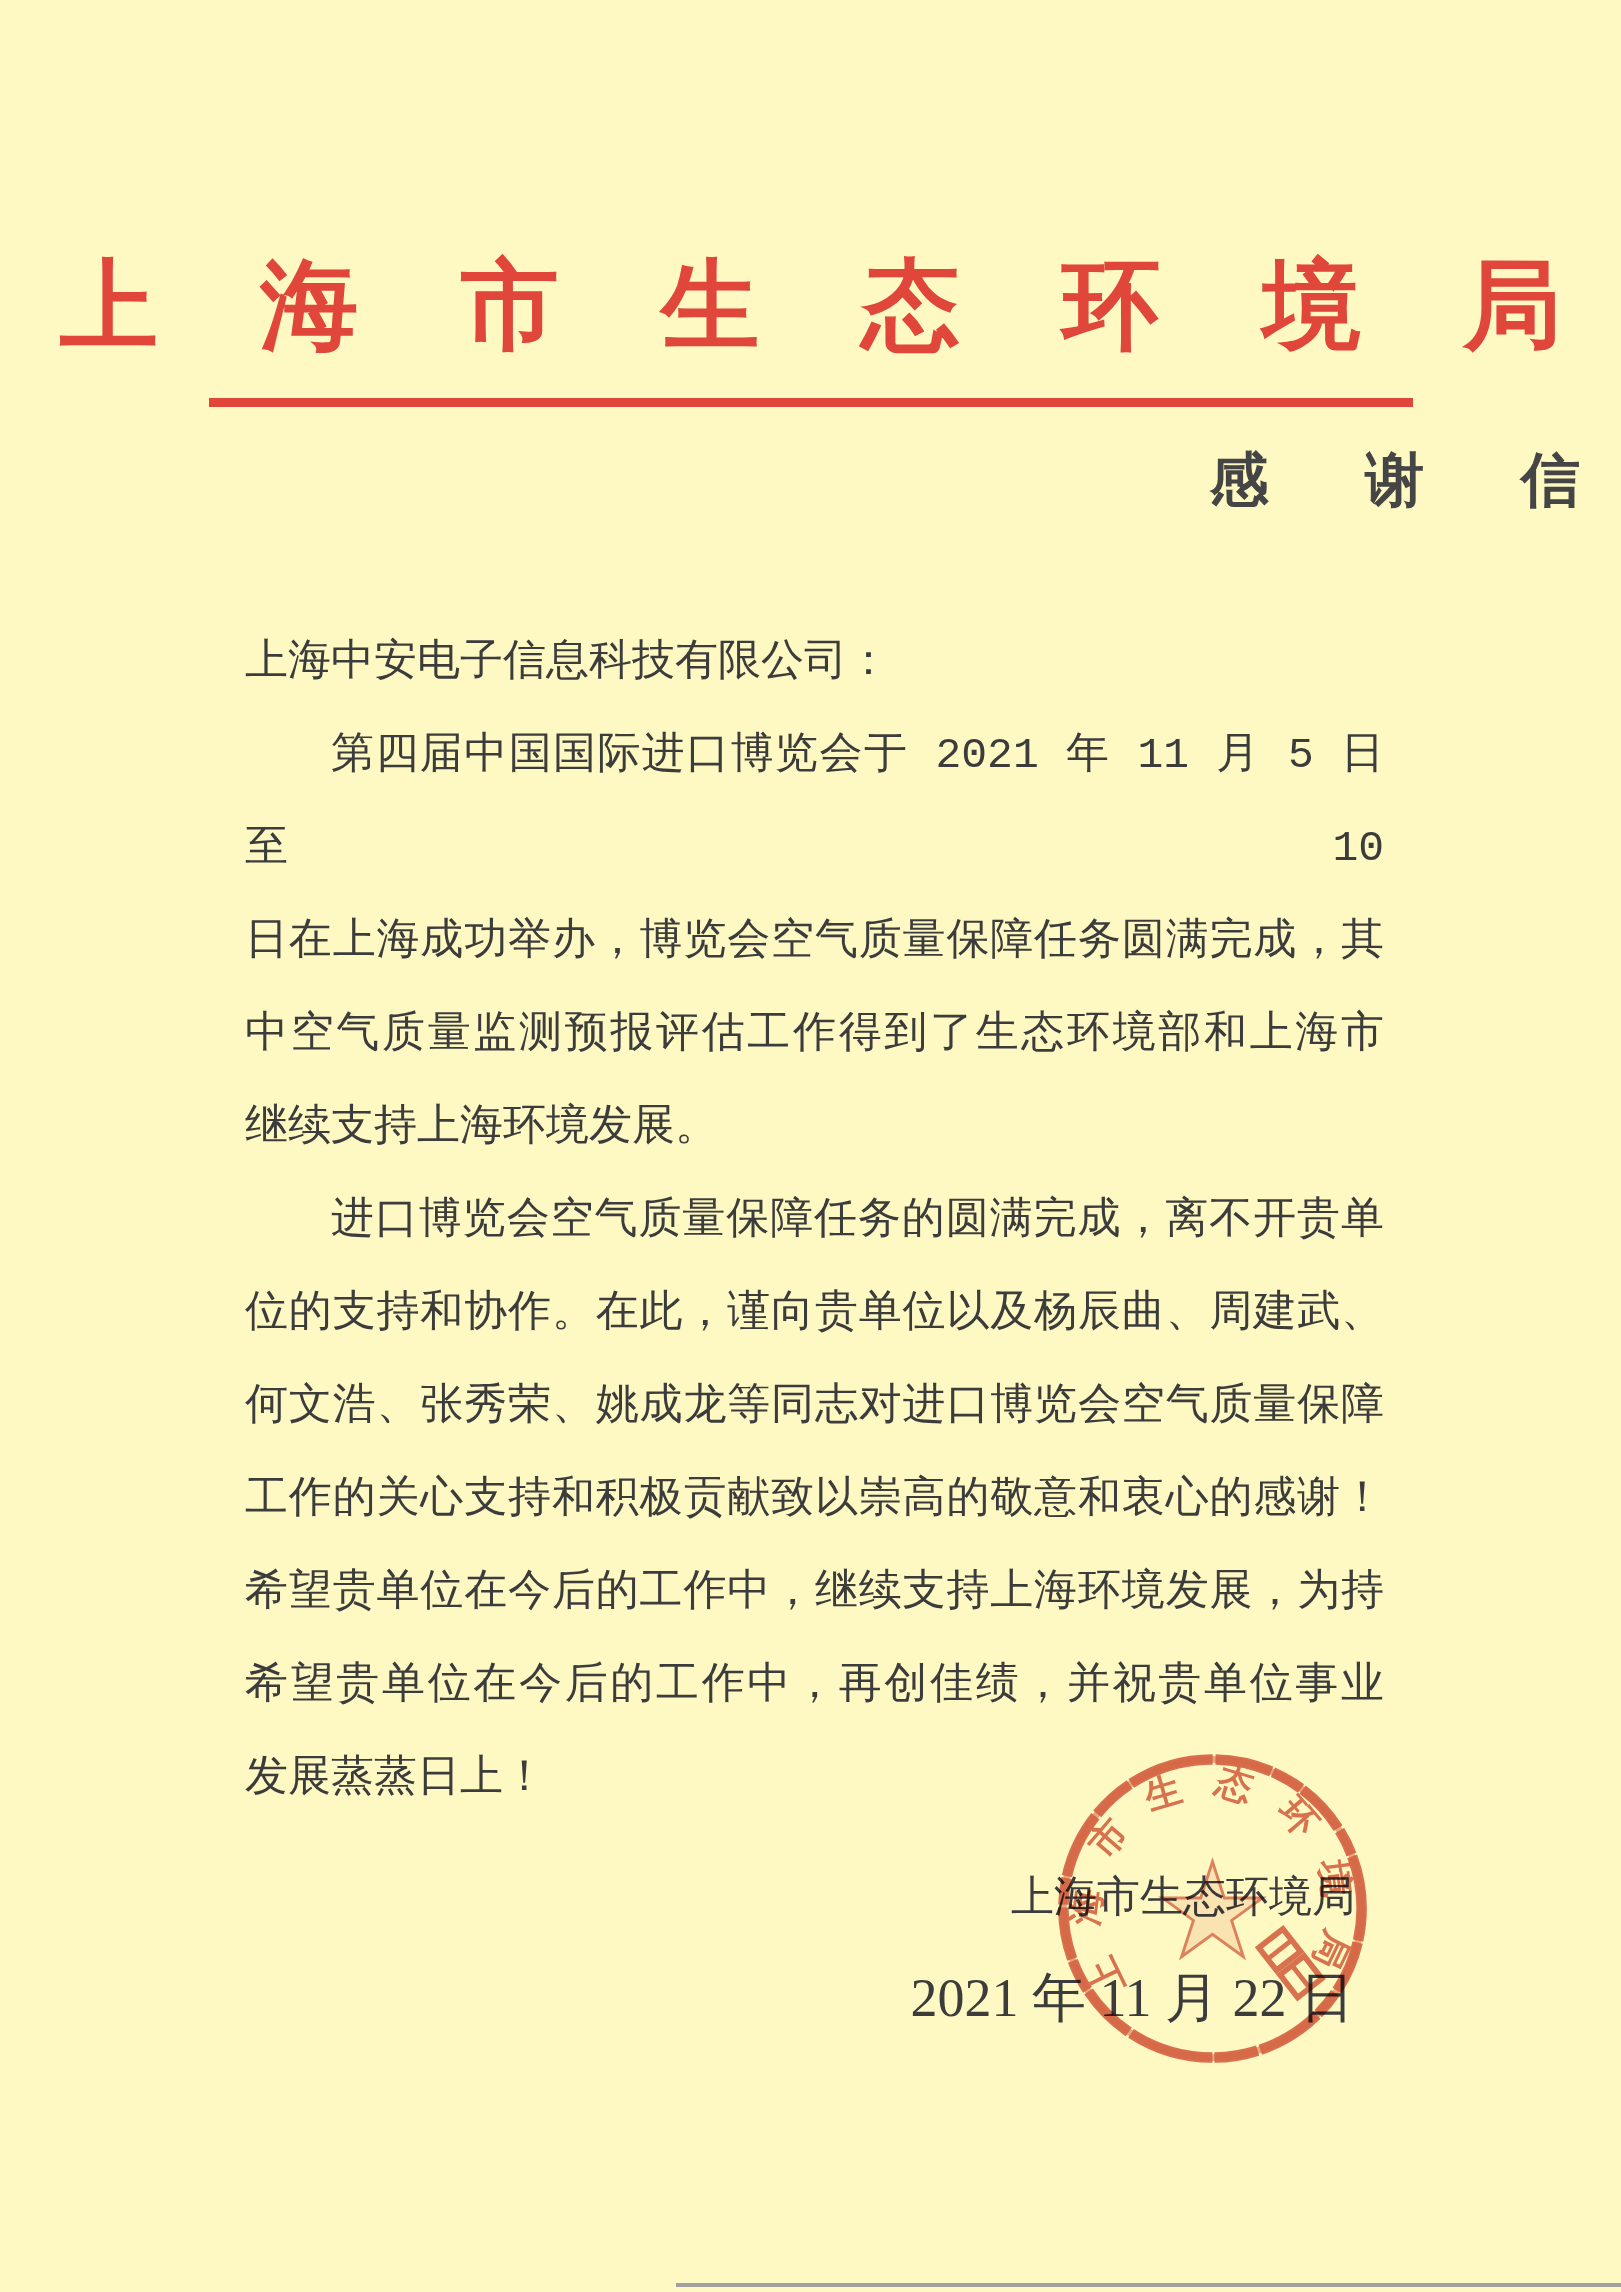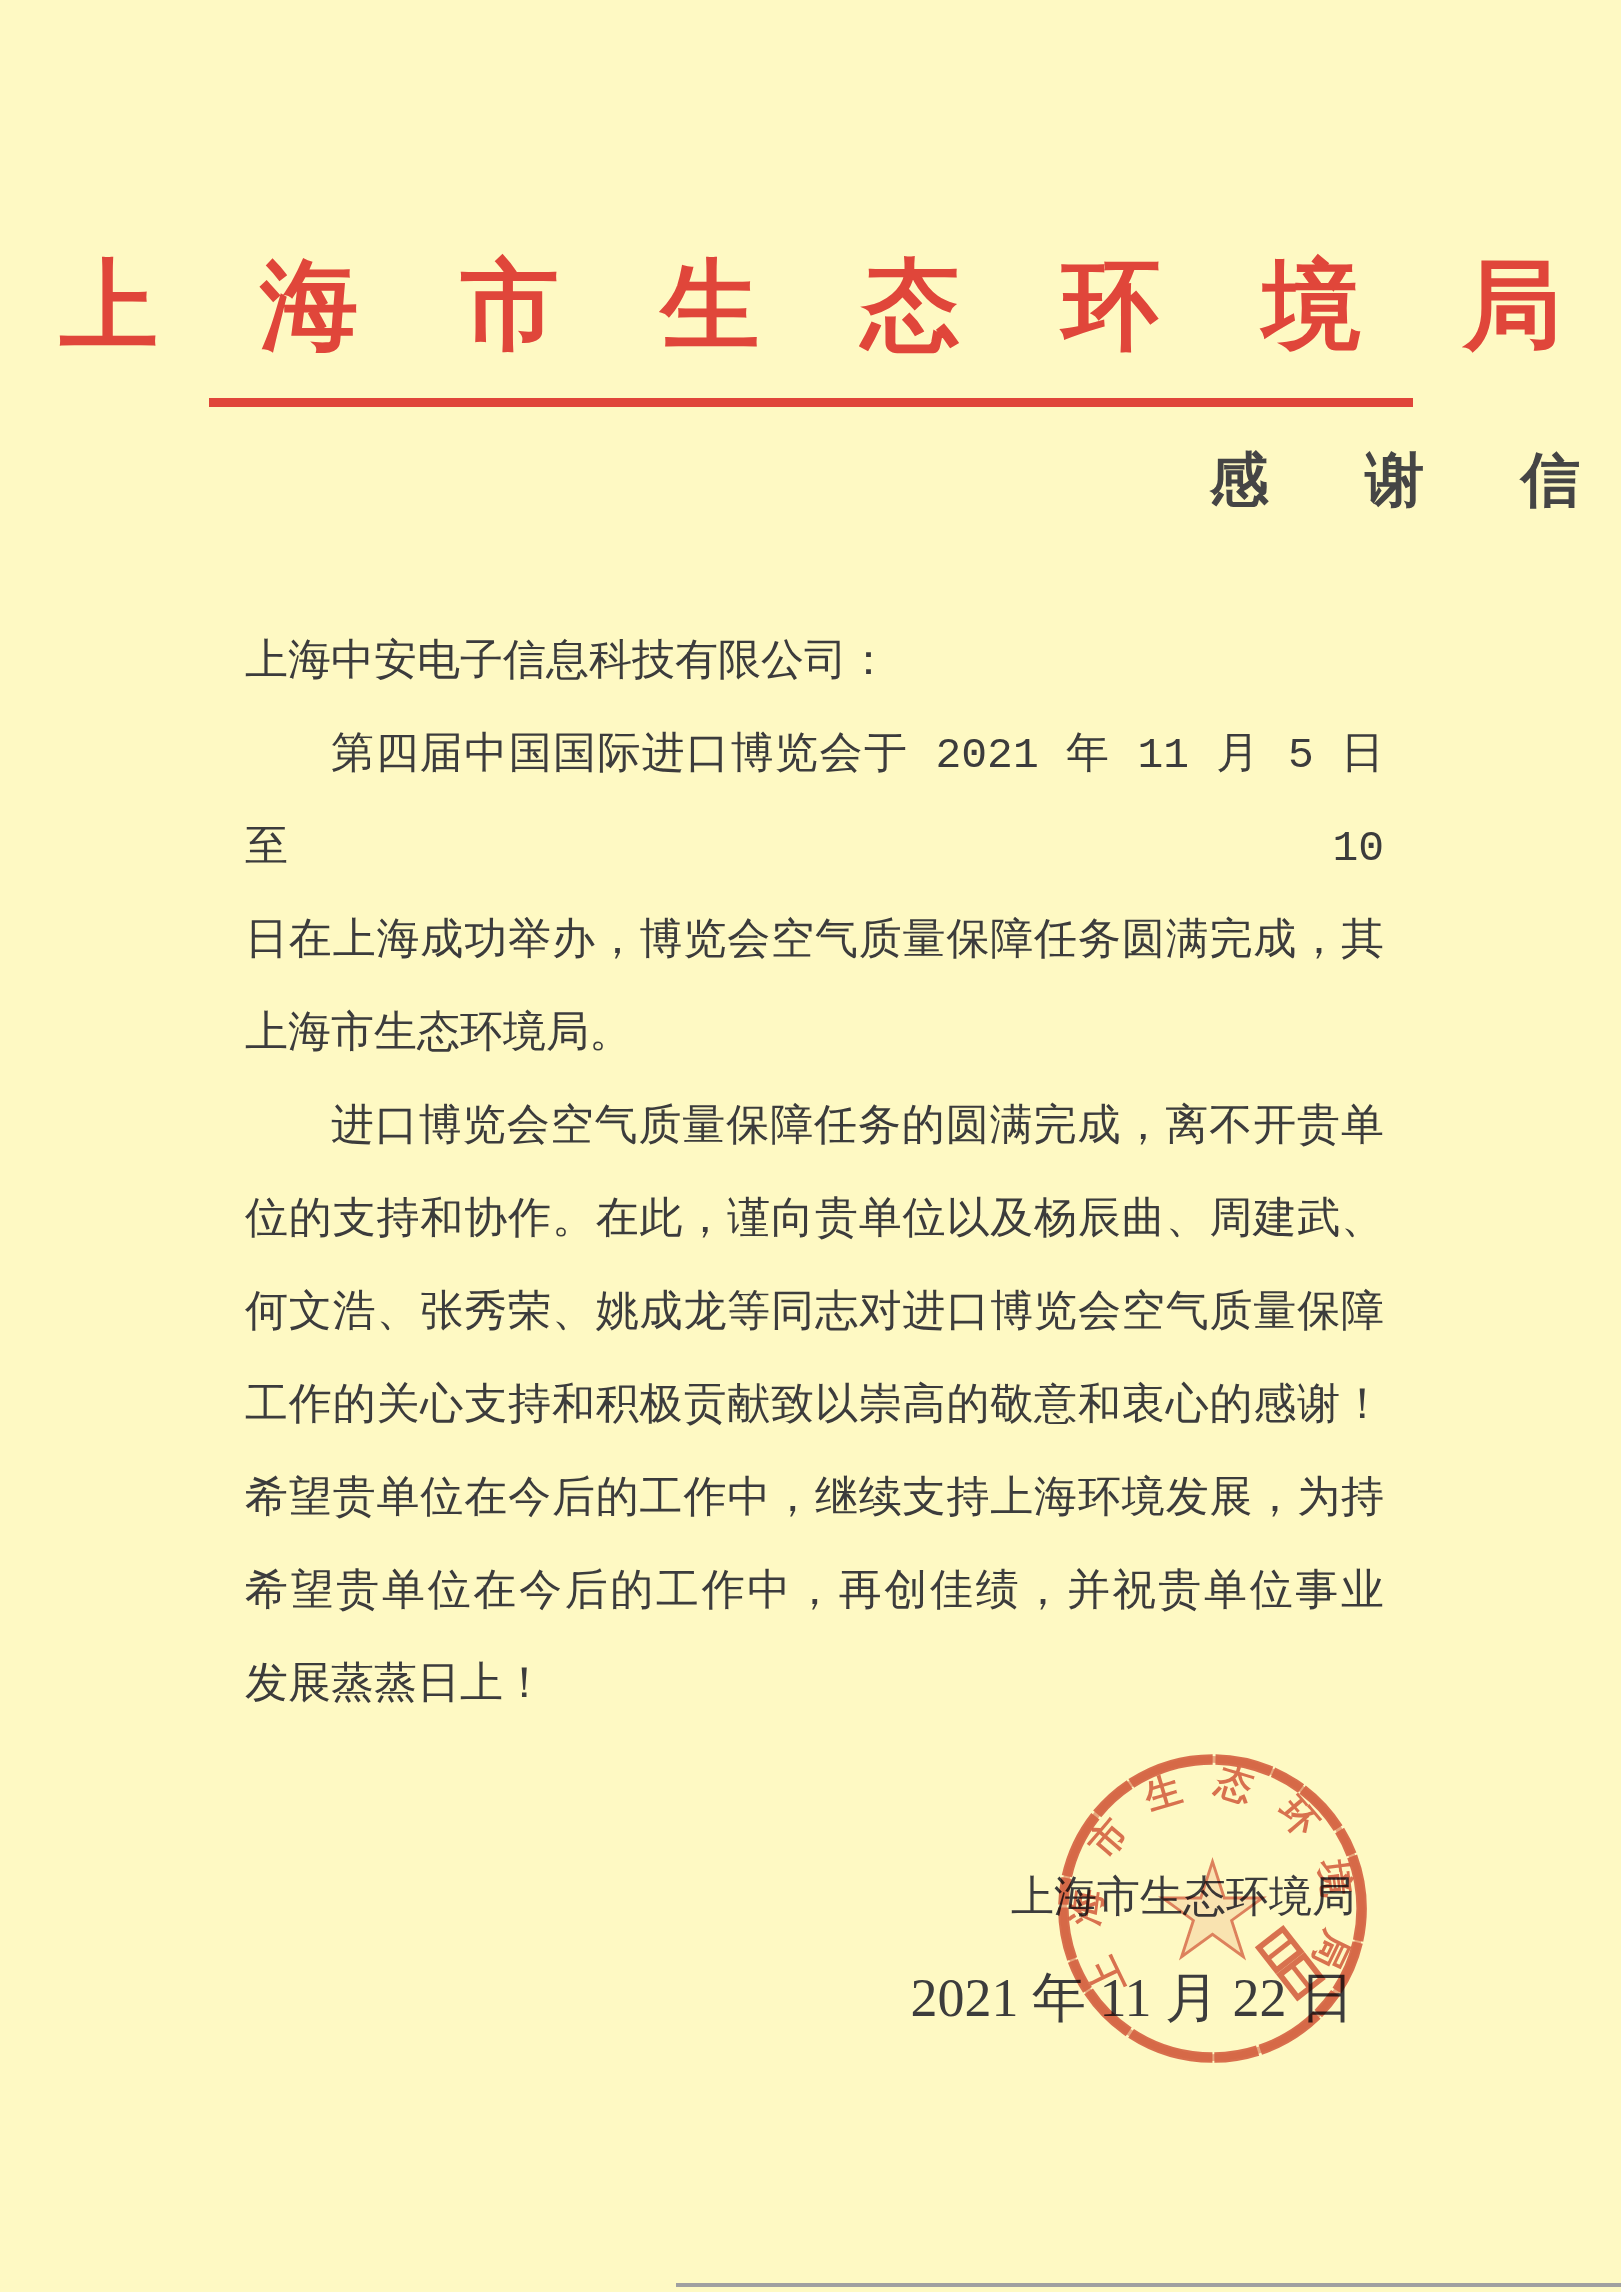--- a/index.html
+++ b/index.html
@@ -80,21 +80,22 @@
   <div class="letterhead-divider"></div>
 
   <div class="doc-title">感 谢 信</div>
 
   <main class="letter-body">
     <div class="line">上海中安电子信息科技有限公司：</div>
 
     <div class="para">
       <div class="line indent fill">第四届中国国际进口博览会于 2021 年 11 月 5 日至 10</div>
       <div class="line fill">日在上海成功举办，博览会空气质量保障任务圆满完成，其</div>
-      <div class="line">上海市生态环境局。</div>
+      <div class="line fill">中空气质量监测预报评估工作得到了生态环境部和上海市</div>
+      <div class="line">继续支持上海环境发展。</div>
     </div>
 
     <div class="para">
       <div class="line indent fill">进口博览会空气质量保障任务的圆满完成，离不开贵单</div>
       <div class="line fill">位的支持和协作。在此，谨向贵单位以及杨辰曲、周建武、</div>
       <div class="line fill">何文浩、张秀荣、姚成龙等同志对进口博览会空气质量保障</div>
       <div class="line fill">工作的关心支持和积极贡献致以崇高的敬意和衷心的感谢！</div>
       <div class="line fill">希望贵单位在今后的工作中，继续支持上海环境发展，为持</div>
       <div class="line fill">希望贵单位在今后的工作中，再创佳绩，并祝贵单位事业</div>
       <div class="line">发展蒸蒸日上！</div>

